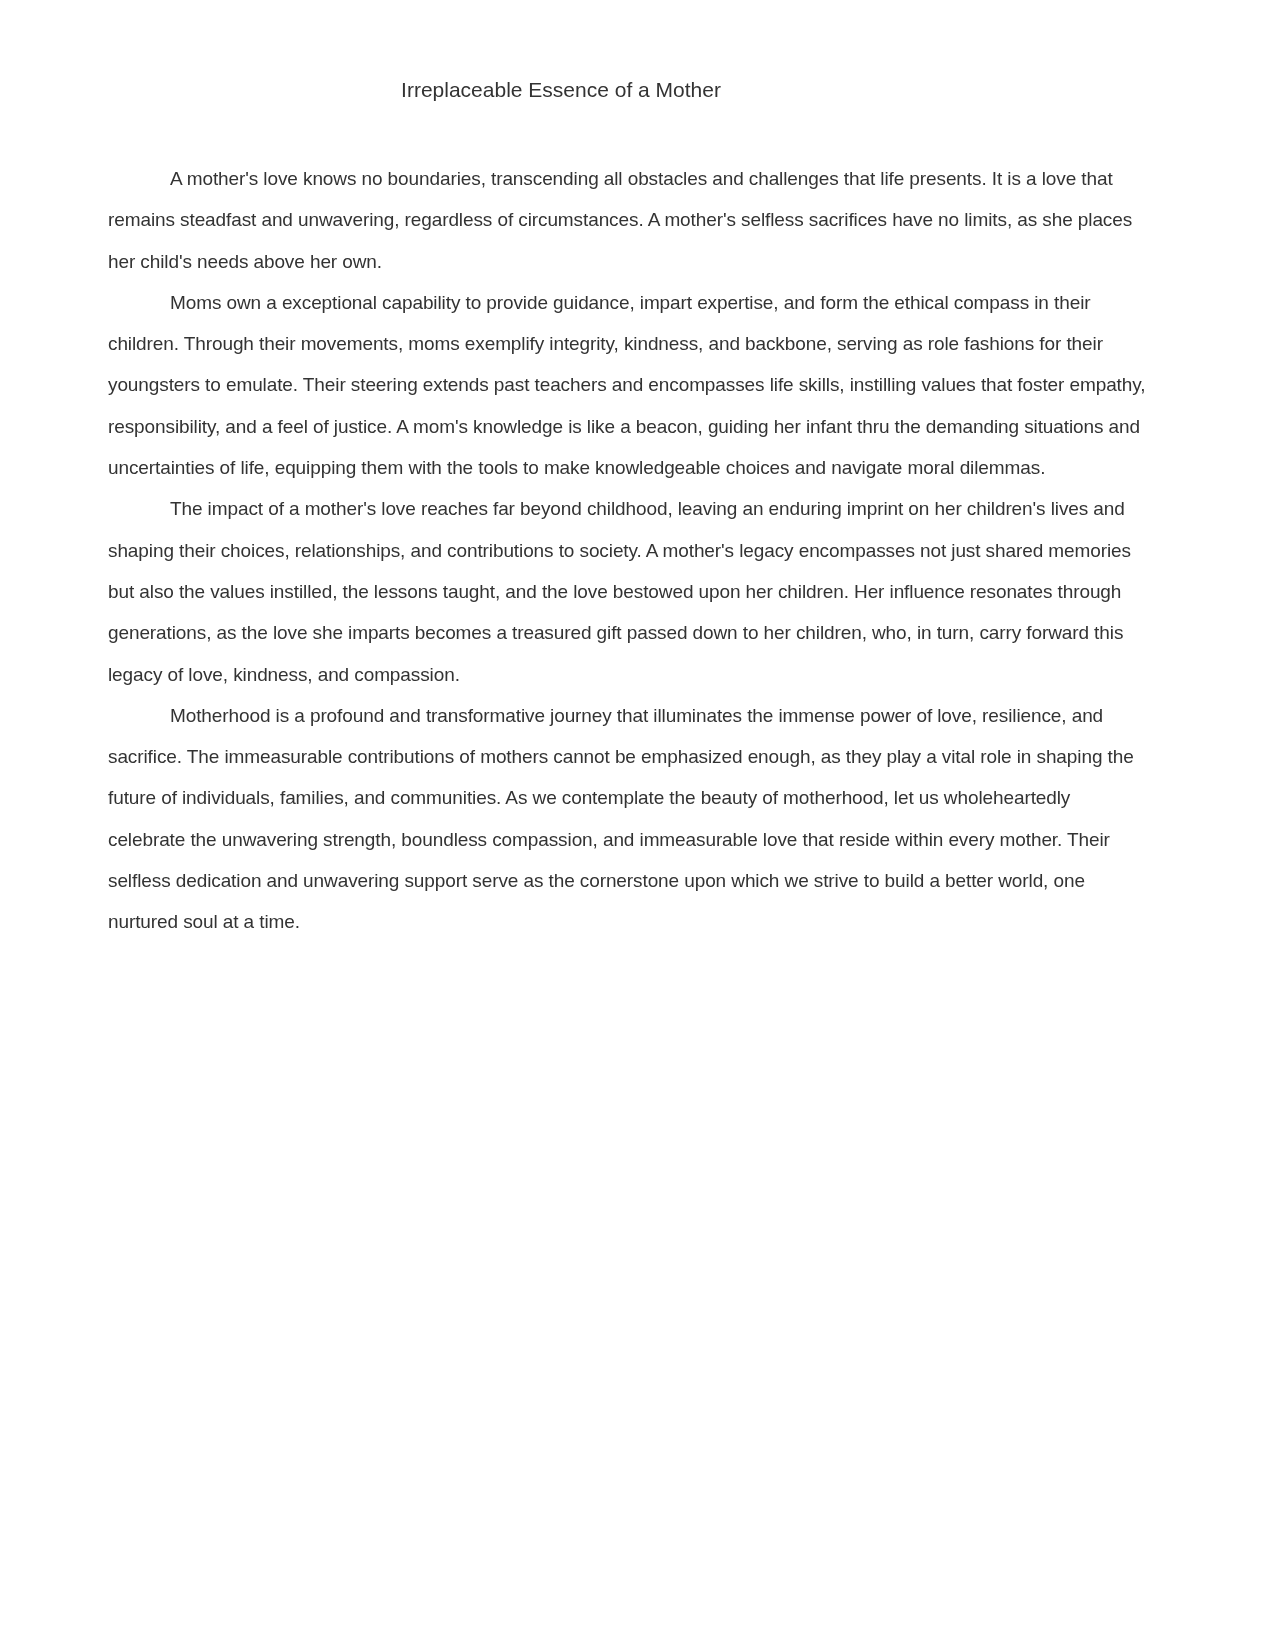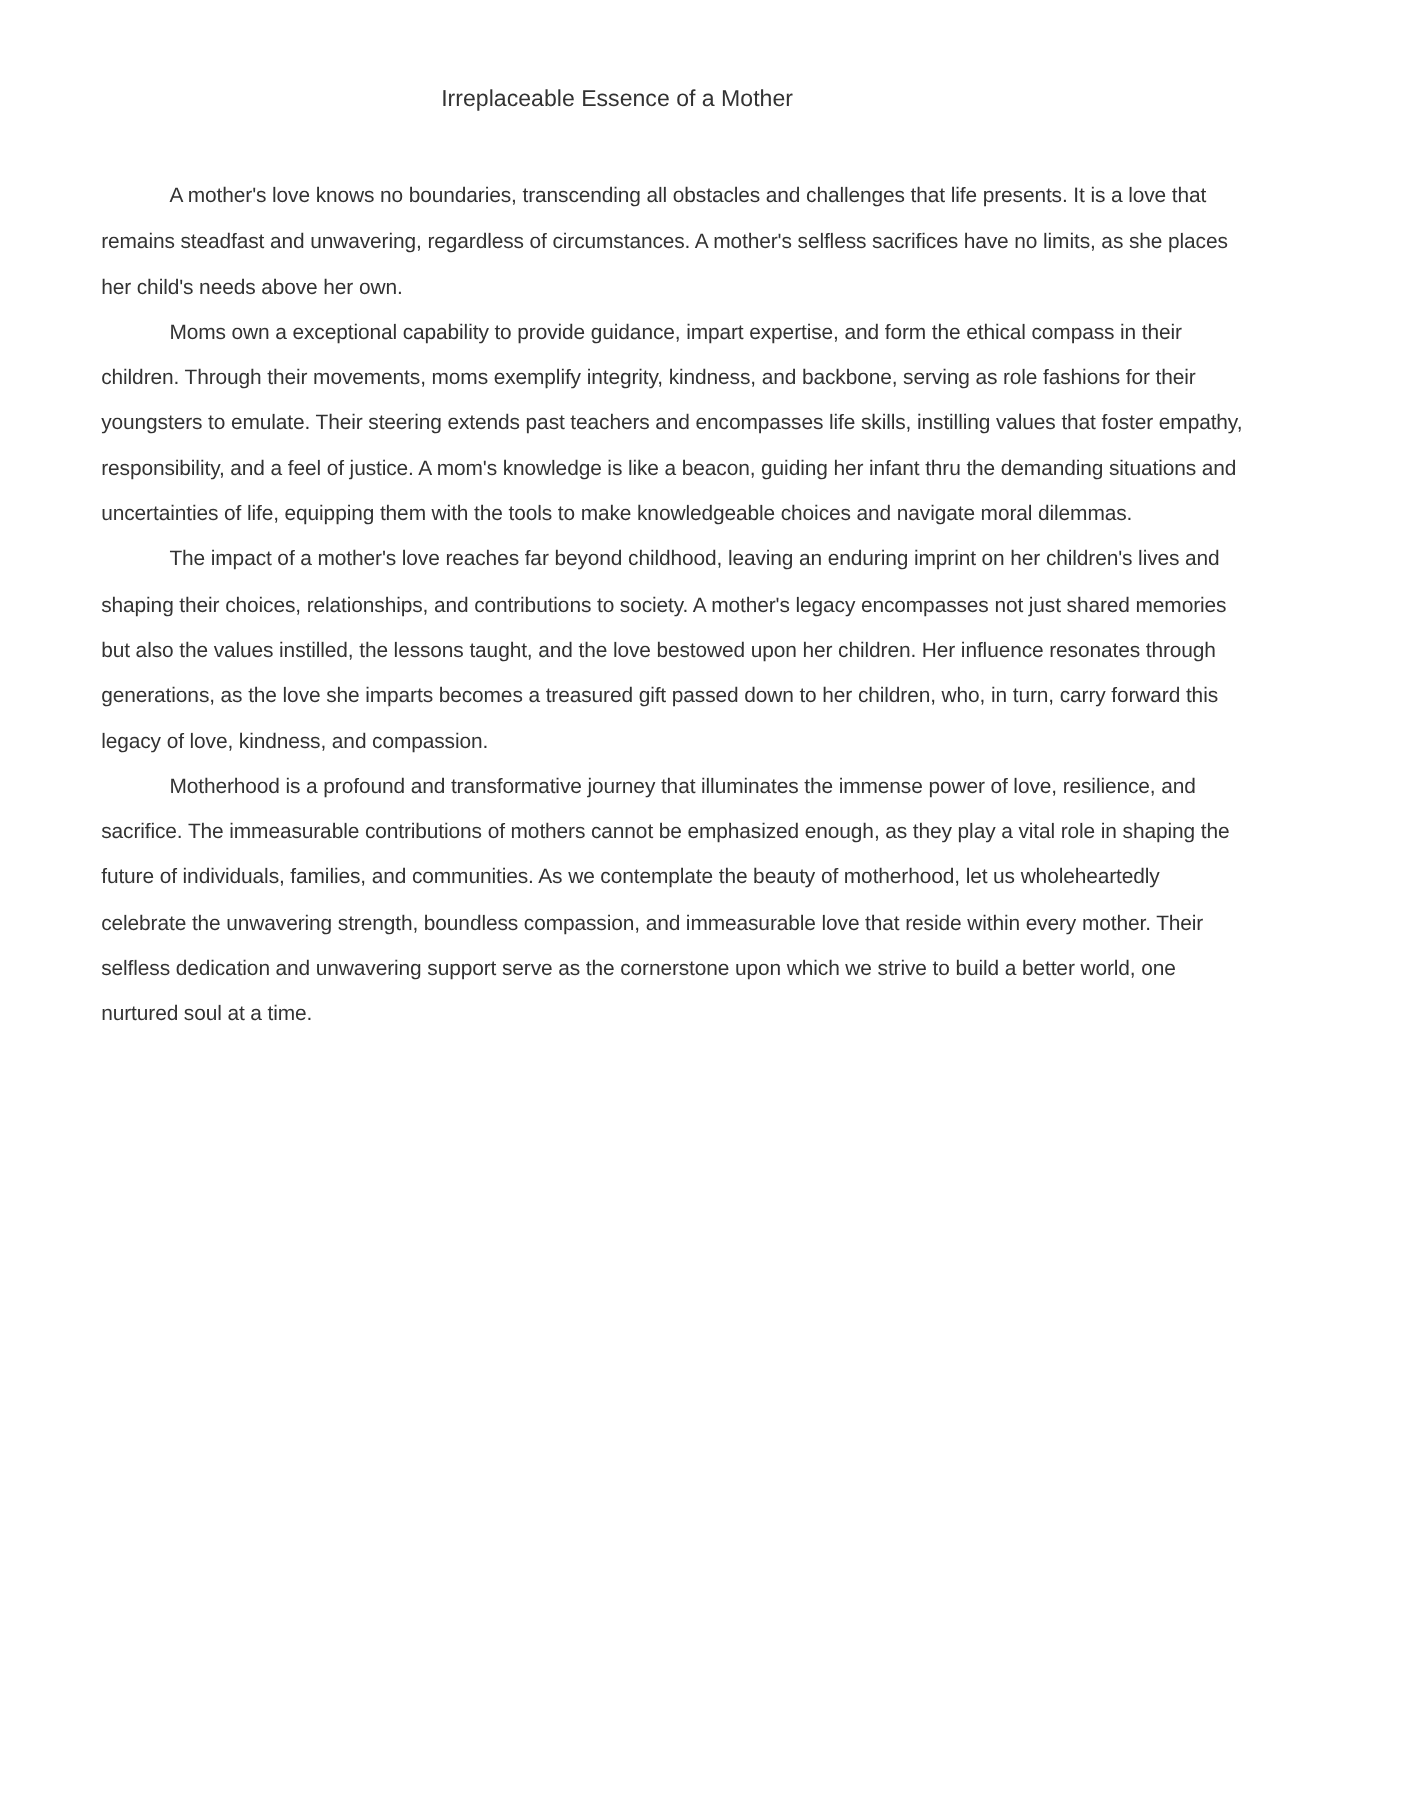--- a/index.html
+++ b/index.html
@@ -25,21 +25,21 @@
     text-align: center;
     font-size: 21px;
     font-weight: 400;
     line-height: 28px;
     color: #333333;
     white-space: nowrap;
   }
   .doc-body {
     position: absolute;
     top: 158px;
-    left: 92px;
+    left: 108px;
     width: 1044px;
     font-size: 19px;
     line-height: 41.3px;
     letter-spacing: -0.1px;
     color: #333333;
   }
   .doc-body p {
     margin: 0;
     padding: 0;
     text-indent: 62px;

